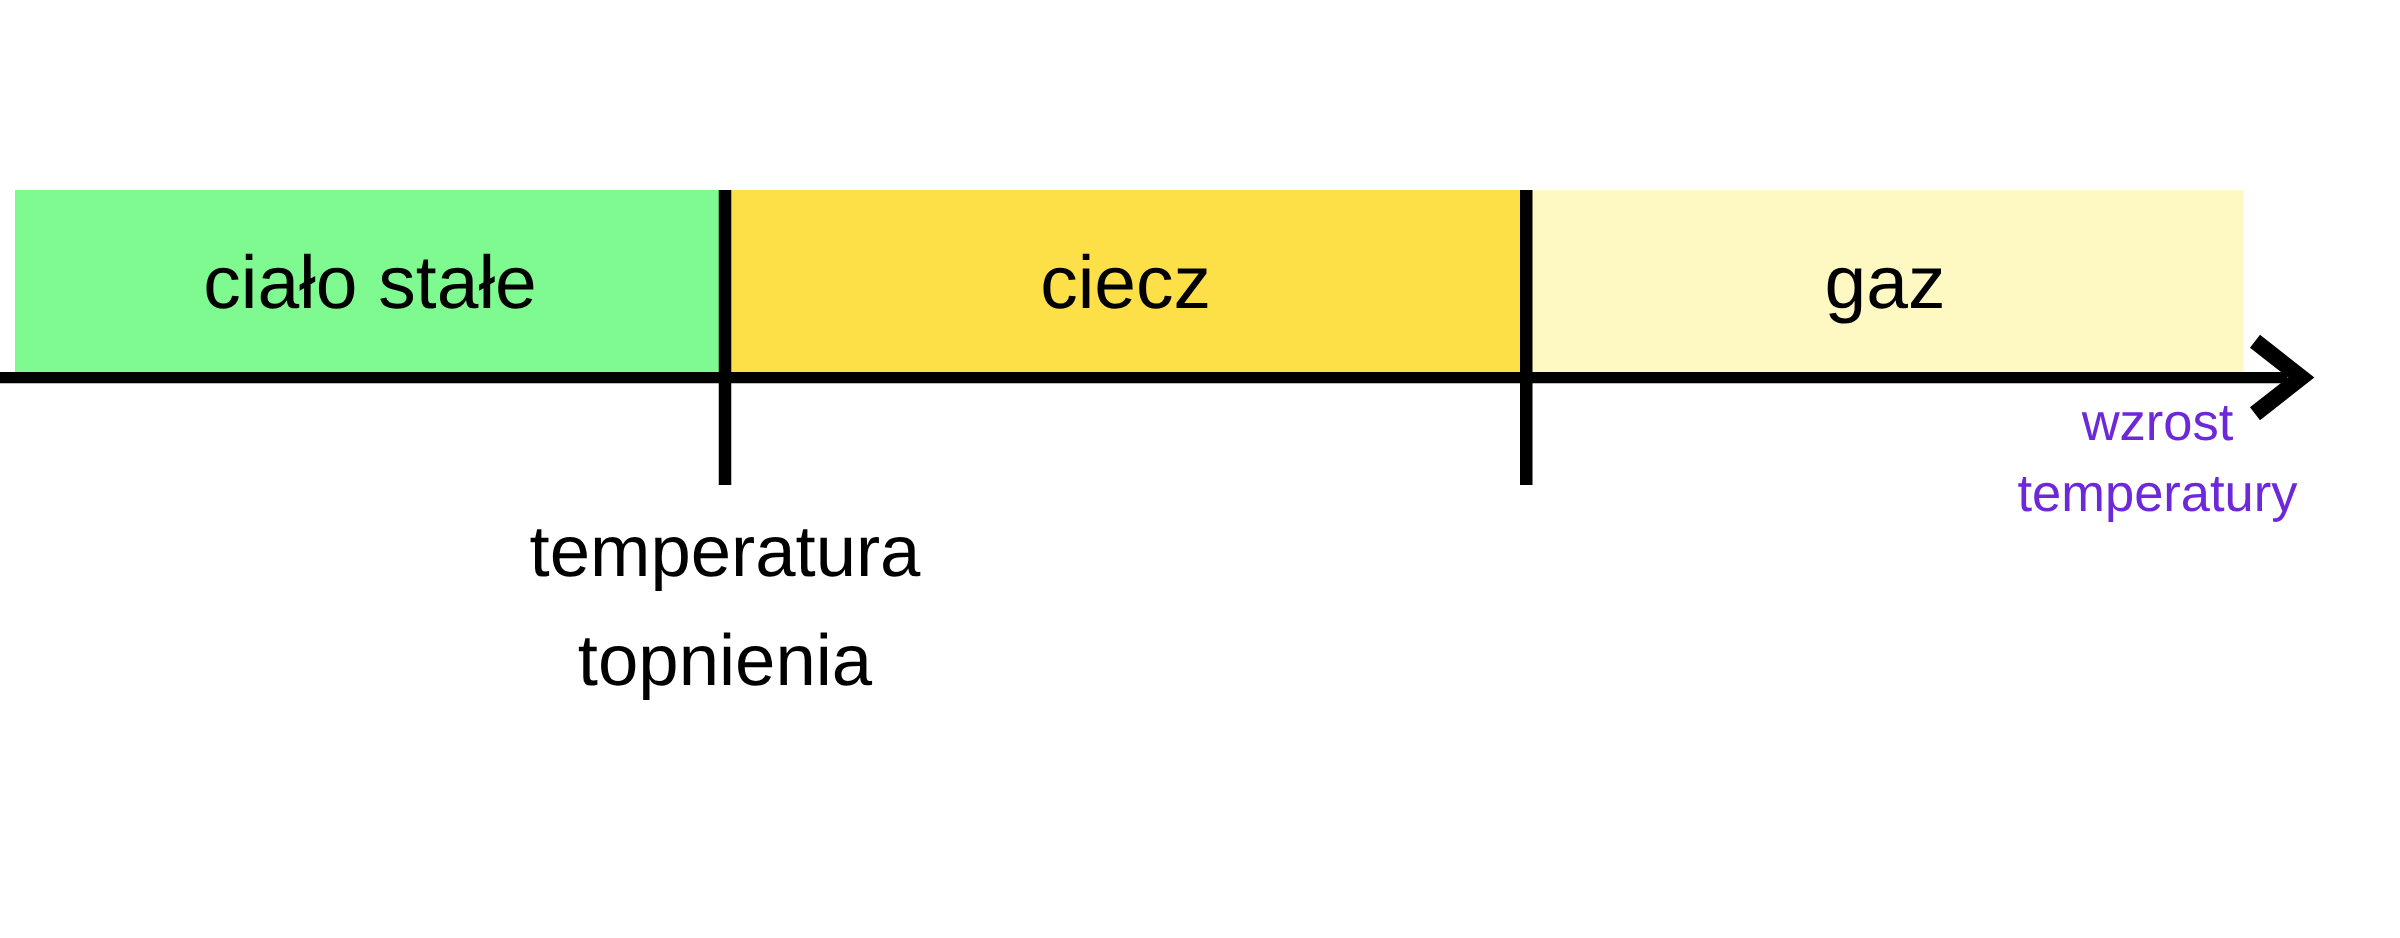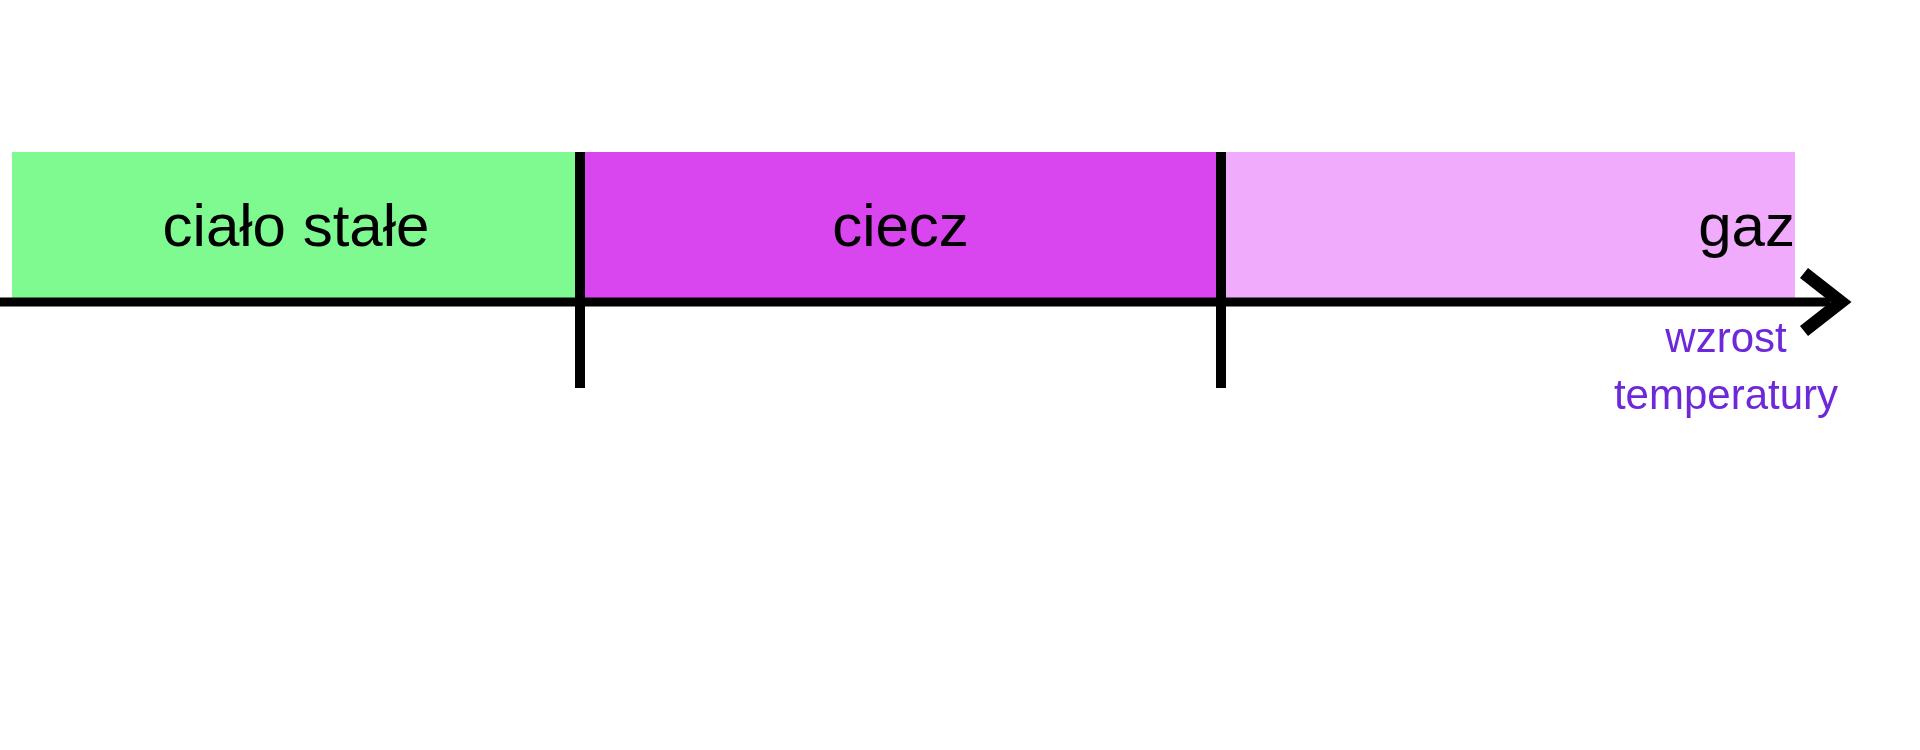--- a/index.html
+++ b/index.html
@@ -69,32 +69,33 @@
 </style>
 </head>
 <body>
 
 <div class="canvas">
 
   <div class="band band-solid" style="background: rgb(126, 250, 144);">
     <span>ciało stałe</span>
   </div>
 
-  <div class="band band-liquid" style="background: #d946ef;">
+  <div class="band band-liquid" style="background: #fde047;">
     <span>ciecz</span>
   </div>
 
-  <div class="band band-gas" style="background: #f0abfc; justify-content: flex-end;">
+  <div class="band band-gas" style="background: #fef9c3;">
     <span>gaz</span>
   </div>
 
   <svg class="axis-svg" viewBox="0 0 1920 750">
     <line class="ink" x1="0" y1="302" x2="1830" y2="302" stroke-width="9" style="stroke: rgb(0, 0, 0);"></line>
     <path class="ink" d="M1804 273 L1841 302 L1804 331" stroke-width="13" stroke-linejoin="miter" stroke-linecap="butt" style="stroke: rgb(0, 0, 0);"></path>
     <line class="ink" x1="580" y1="152" x2="580" y2="388" stroke-width="10" style="stroke: rgb(0, 0, 0);"></line>
     <line class="ink" x1="1221" y1="152" x2="1221" y2="388" stroke-width="10" style="stroke: rgb(0, 0, 0);"></line>
   </svg>
 
+  <div class="tick-label tick-label-melting">temperatura topnienia</div>
 
 
   <div class="axis-label">wzrost temperatury</div>
 
 </div>
 
 </body></html>

